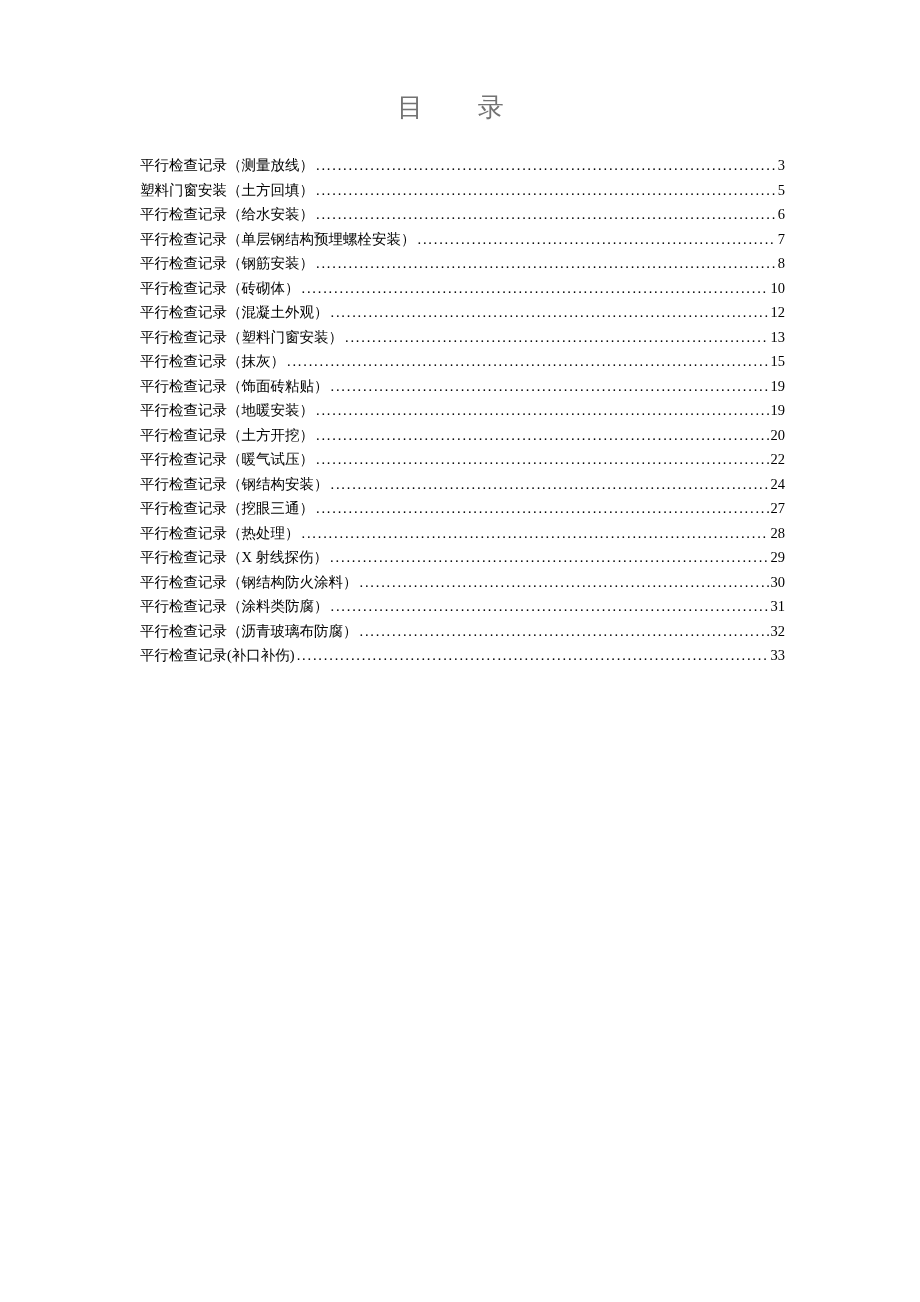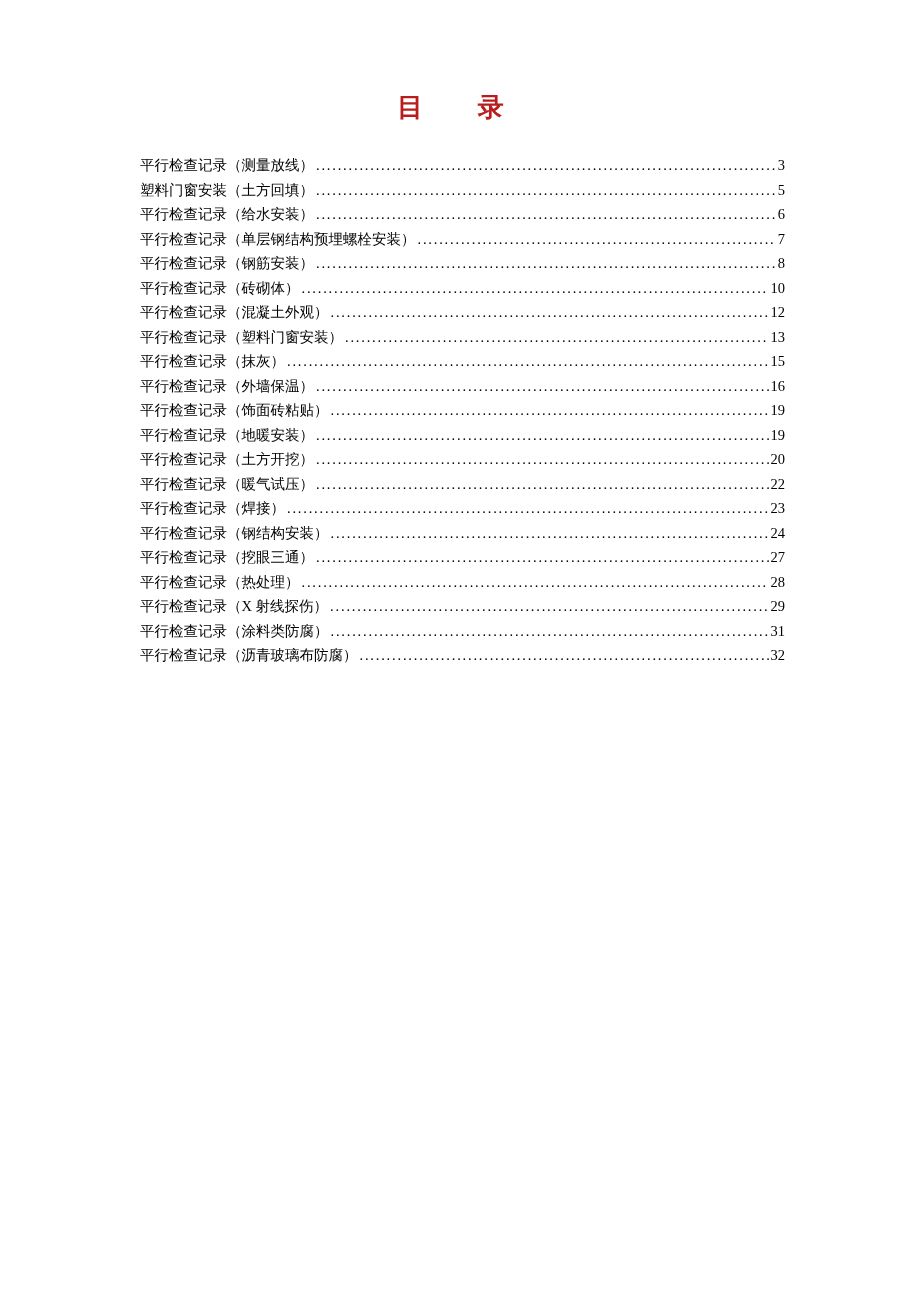--- a/index.html
+++ b/index.html
@@ -13,24 +13,24 @@
       width: 920px;
       height: 1302px;
       position: relative;
     }
     .page {
       padding: 90px 135px 0 140px;
     }
     .title {
       text-align: center;
       font-size: 26px;
-      font-weight: bold;
+      font-weight: normal;
       letter-spacing: 24px;
       margin-bottom: 28px;
-      color: #b91c1c;
+      color: #737373;
     }
     .toc-list {
       list-style: none;
     }
     .toc-entry {
       display: flex;
       align-items: baseline;
       font-size: 14.5px;
       color: #000;
       line-height: 24.5px;
@@ -98,48 +98,38 @@
         <span class="toc-label">平行检查记录（塑料门窗安装）</span>
         <span class="toc-dots"></span>
         <span class="toc-page">13</span>
       </li>
       <li class="toc-entry">
         <span class="toc-label">平行检查记录（抹灰）</span>
         <span class="toc-dots"></span>
         <span class="toc-page">15</span>
       </li>
       <li class="toc-entry">
-        <span class="toc-label">平行检查记录（外墙保温）</span>
-        <span class="toc-dots"></span>
-        <span class="toc-page">16</span>
-      </li>
-      <li class="toc-entry">
         <span class="toc-label">平行检查记录（饰面砖粘贴）</span>
         <span class="toc-dots"></span>
         <span class="toc-page">19</span>
       </li>
       <li class="toc-entry">
         <span class="toc-label">平行检查记录（地暖安装）</span>
         <span class="toc-dots"></span>
         <span class="toc-page">19</span>
       </li>
       <li class="toc-entry">
         <span class="toc-label">平行检查记录（土方开挖）</span>
         <span class="toc-dots"></span>
         <span class="toc-page">20</span>
       </li>
       <li class="toc-entry">
         <span class="toc-label">平行检查记录（暖气试压）</span>
         <span class="toc-dots"></span>
         <span class="toc-page">22</span>
-      </li>
-      <li class="toc-entry">
-        <span class="toc-label">平行检查记录（焊接）</span>
-        <span class="toc-dots"></span>
-        <span class="toc-page">23</span>
       </li>
       <li class="toc-entry">
         <span class="toc-label">平行检查记录（钢结构安装）</span>
         <span class="toc-dots"></span>
         <span class="toc-page">24</span>
       </li>
       <li class="toc-entry">
         <span class="toc-label">平行检查记录（挖眼三通）</span>
         <span class="toc-dots"></span>
         <span class="toc-page">27</span>
@@ -148,23 +138,33 @@
         <span class="toc-label">平行检查记录（热处理）</span>
         <span class="toc-dots"></span>
         <span class="toc-page">28</span>
       </li>
       <li class="toc-entry">
         <span class="toc-label">平行检查记录（X 射线探伤）</span>
         <span class="toc-dots"></span>
         <span class="toc-page">29</span>
       </li>
       <li class="toc-entry">
+        <span class="toc-label">平行检查记录（钢结构防火涂料）</span>
+        <span class="toc-dots"></span>
+        <span class="toc-page">30</span>
+      </li>
+      <li class="toc-entry">
         <span class="toc-label">平行检查记录（涂料类防腐）</span>
         <span class="toc-dots"></span>
         <span class="toc-page">31</span>
       </li>
       <li class="toc-entry">
         <span class="toc-label">平行检查记录（沥青玻璃布防腐）</span>
         <span class="toc-dots"></span>
         <span class="toc-page">32</span>
       </li>
+      <li class="toc-entry">
+        <span class="toc-label">平行检查记录(补口补伤)</span>
+        <span class="toc-dots"></span>
+        <span class="toc-page">33</span>
+      </li>
     </ul>
 </div>
 
 </body></html>

